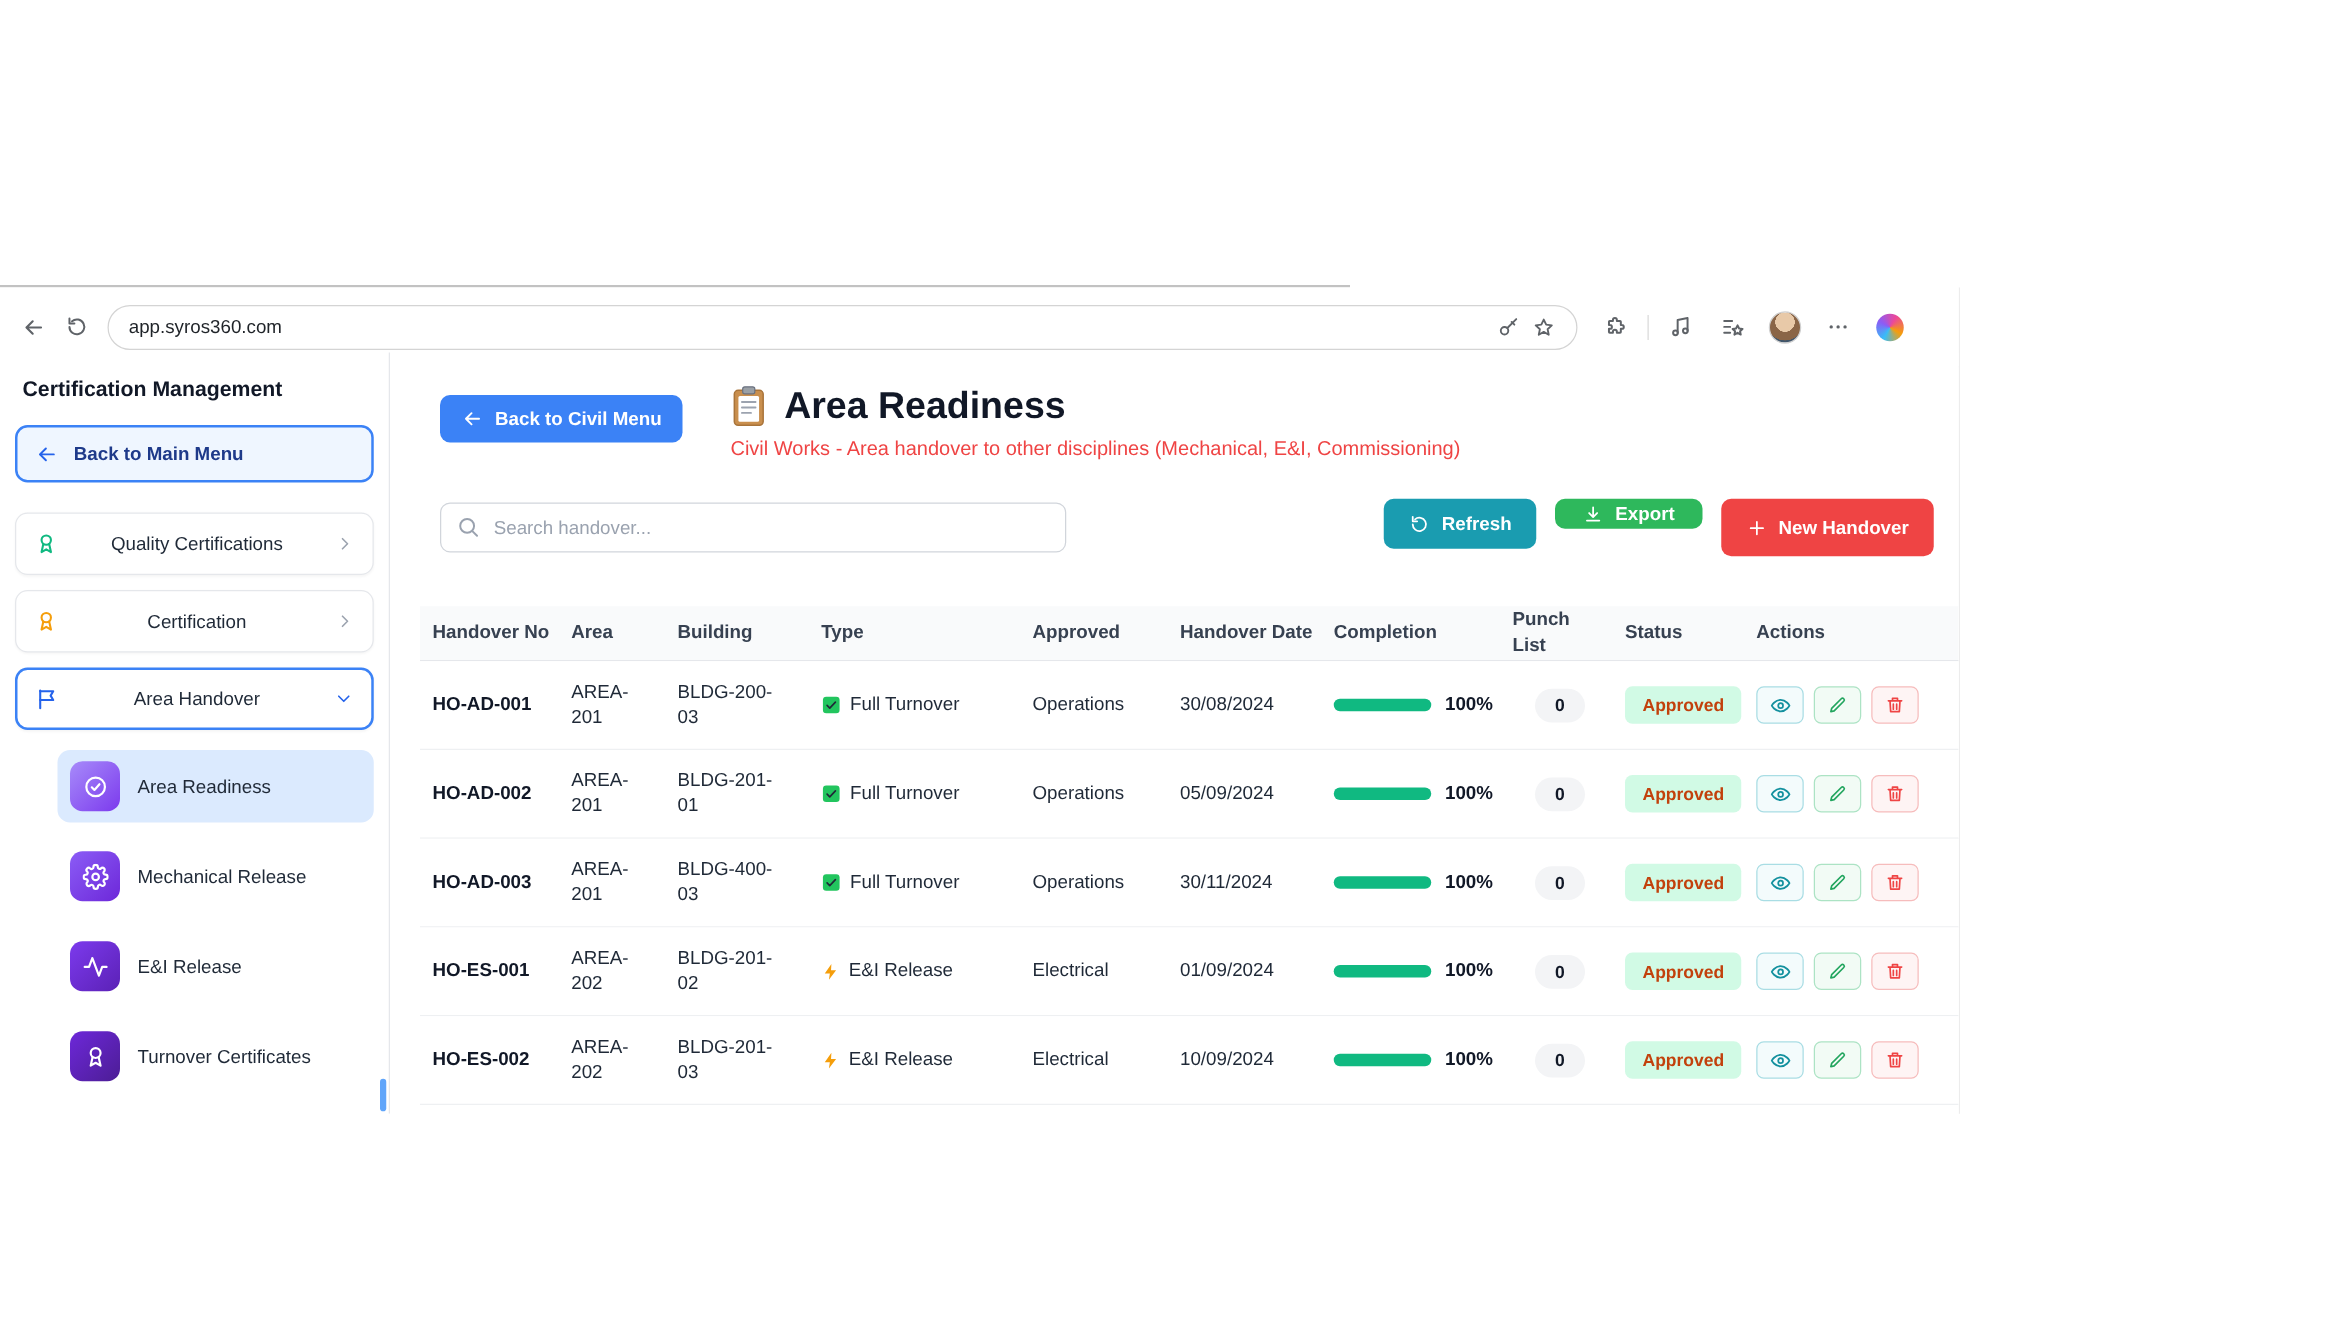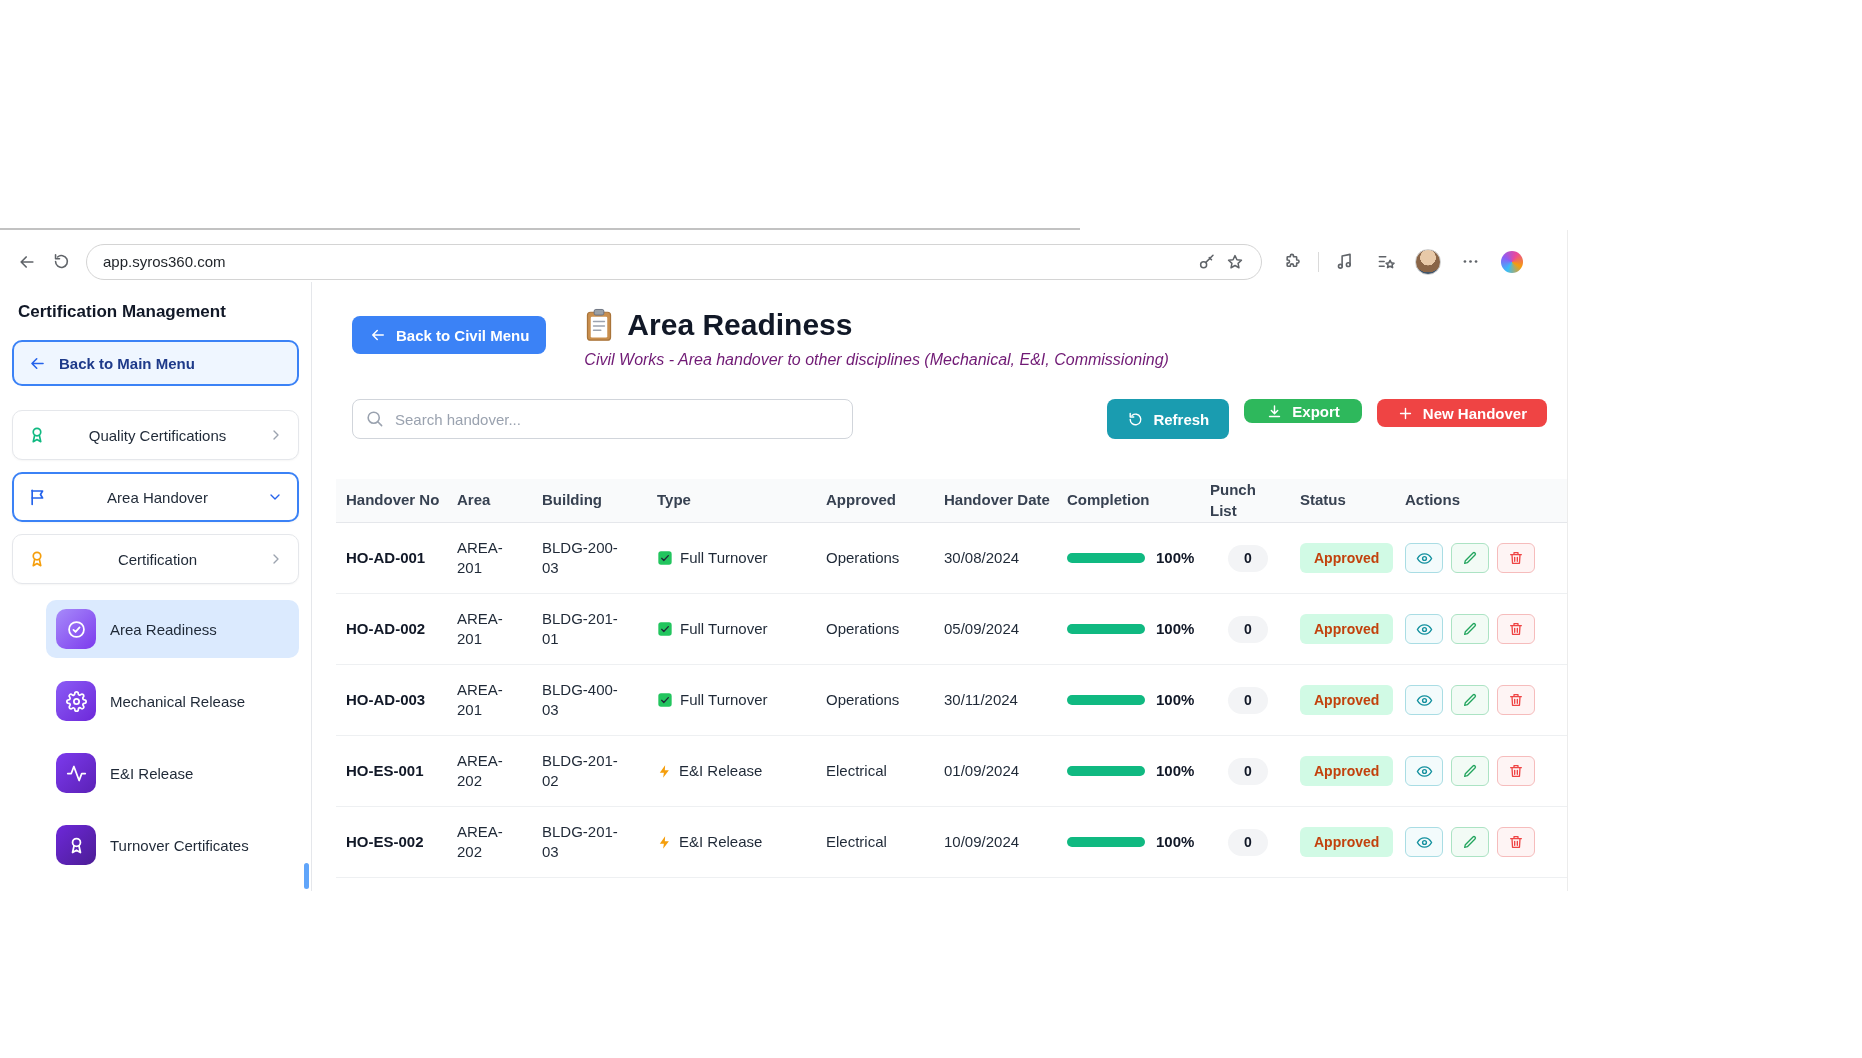--- a/index.html
+++ b/index.html
@@ -50,31 +50,31 @@
   .sb-scrollbar { position:absolute; right:2px; bottom:2px; width:5px; height:26px; border-radius:3px; background:#60a5fa; }
 
   
   .main { flex:1; padding:26px 0 0 24px; background:#fff; overflow:hidden; }
   .main-header { display:flex; align-items:flex-start; margin-left:16px; }
   .btn { display:inline-flex; align-items:center; gap:9px; border:none; border-radius:8px; color:#fff; font-size:15px; font-weight:600; font-family:inherit; cursor:pointer; }
   .btn-backcivil { height:38px; padding:0 17px; background:#3b82f6; margin-top:8px; }
   .title-block { margin-left:38px; }
   .title-row { display:flex; align-items:center; gap:13px; }
   .page-title { font-size:30px; font-weight:700; color:#111827; }
-  .subtitle { margin-top:9px; font-size:16px; color:#701a75;font-style:italic; }
+  .subtitle { margin-top:9px; font-size:16px; color:#ef4444; }
 
   .controls { display:flex; align-items:center; margin:30px 0 0 16px; padding-right:20px;gap:48px; }
   .search-wrap { position:relative; width:501px; }
   .search-wrap input { width:100%; height:40px; border:1px solid #d1d5db; border-radius:8px; padding:0 12px 0 42px; font-size:15px; color:#374151; font-family:inherit; outline:none; }
   .search-wrap input::placeholder { color:#9aa2af; }
   .search-ic { position:absolute; left:13px; top:10px; color:#9aa2af; }
   .controls-right { margin-left:auto; display:flex; gap:15px; }
   .btn-refresh { height:40px; padding:0 20px; background:#1a9cb0; }
   .btn-export { height:24px; padding:0 22px; background:#2eb85c; }
-  .btn-new { height:28px; padding:0 20px; background:#ef4444; }
+  .btn-new { height:46px; padding:0 20px; background:#ef4444; }
 
   
   .table { margin-top:40px; }
   .thead, .trow { display:grid; grid-template-columns:113px 85px 115px 169px 118px 123px 143px 90px 105px 1fr; align-items:center; }
   .thead { background:#f9fafb; height:44px; font-size:15px; font-weight:700; color:#374151; border-bottom:1px solid #e5e7eb; }
   .trow { min-height:71px; border-bottom:1px solid #eef0f2; font-size:15px; color:#1f2937; background:#fff; }
   .cell { padding-left:8px; padding-right:6px; line-height:1.35; }
   .cell:first-child { padding-left:10px; }
   .c-no { font-weight:700; color:#111827; }
   .c-area { max-width:60px; }
@@ -187,46 +187,46 @@
               </svg>
           </span>
           <span class="lbl">Quality Certifications</span>
           <span class="chev">
             <svg class="sk" width="16" height="16" viewBox="0 0 24 24">
                 <path d="M9 6l6 6-6 6"></path>
               </svg>
           </span>
         </div>
 
+        <div class="sb-card">
+          <span class="ic-orange">
+            <svg class="sk" width="20" height="20" viewBox="0 0 24 24">
+                <circle cx="12" cy="8.5" r="4.5"></circle>
+                <path d="M9.2 12.3 7.5 20l4.5-2.6L16.5 20l-1.7-7.7"></path>
+              </svg>
+          </span>
+          <span class="lbl">Certification</span>
+          <span class="chev">
+            <svg class="sk" width="16" height="16" viewBox="0 0 24 24">
+                <path d="M9 6l6 6-6 6"></path>
+              </svg>
+          </span>
+        </div>
+
         <div class="sb-card active">
           <span class="ic-blue">
             <svg class="sk" width="20" height="20" viewBox="0 0 24 24">
                 <path d="M5 21V4"></path>
                 <path d="M5 4.8h12.5L15 9l2.5 4.2H5"></path>
               </svg>
           </span>
           <span class="lbl">Area Handover</span>
           <span class="chev blue">
             <svg class="sk" width="16" height="16" viewBox="0 0 24 24">
                 <path d="M6 9l6 6 6-6"></path>
-              </svg>
-          </span>
-        </div>
-
-        <div class="sb-card">
-          <span class="ic-orange">
-            <svg class="sk" width="20" height="20" viewBox="0 0 24 24">
-                <circle cx="12" cy="8.5" r="4.5"></circle>
-                <path d="M9.2 12.3 7.5 20l4.5-2.6L16.5 20l-1.7-7.7"></path>
-              </svg>
-          </span>
-          <span class="lbl">Certification</span>
-          <span class="chev">
-            <svg class="sk" width="16" height="16" viewBox="0 0 24 24">
-                <path d="M9 6l6 6-6 6"></path>
               </svg>
           </span>
         </div>
 
         <div class="sb-sub">
           <div class="sub-item selected">
             <span class="sub-ic g1">
               <svg class="sk" width="21" height="21" viewBox="0 0 24 24">
                   <circle cx="12" cy="12" r="8.5"></circle>
                   <path d="M8.5 12.4l2.4 2.4 4.6-5.2"></path>

